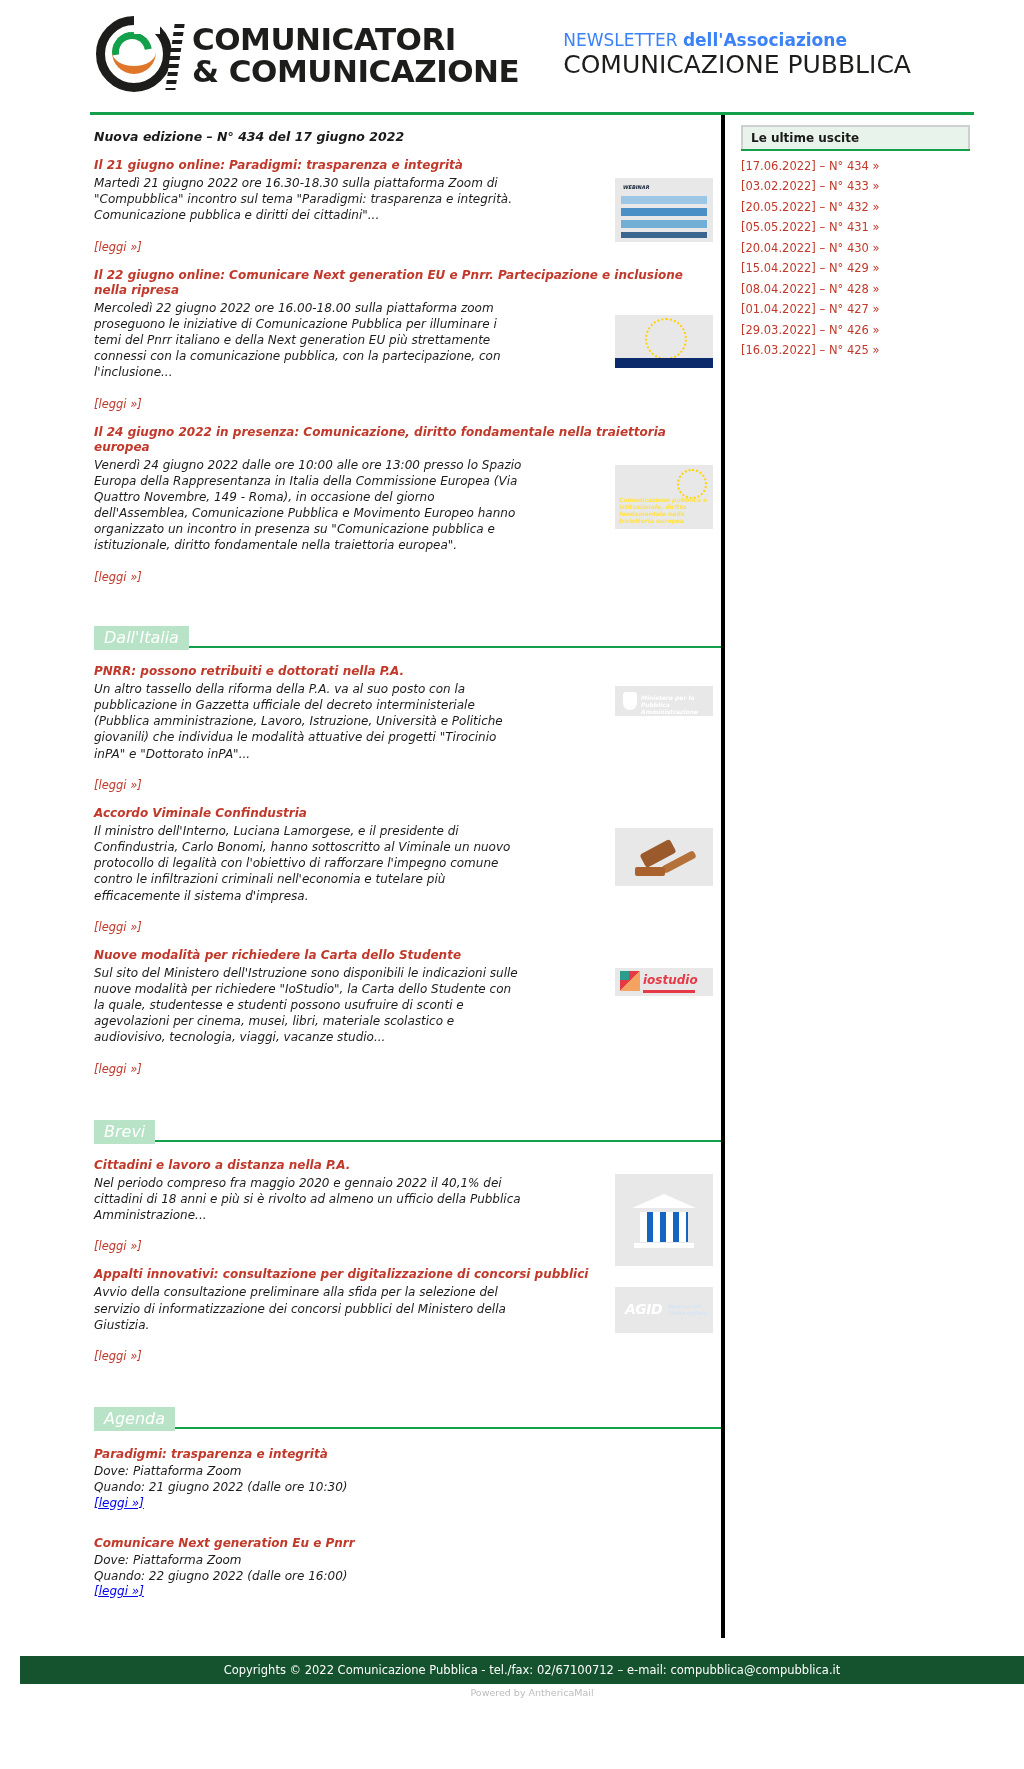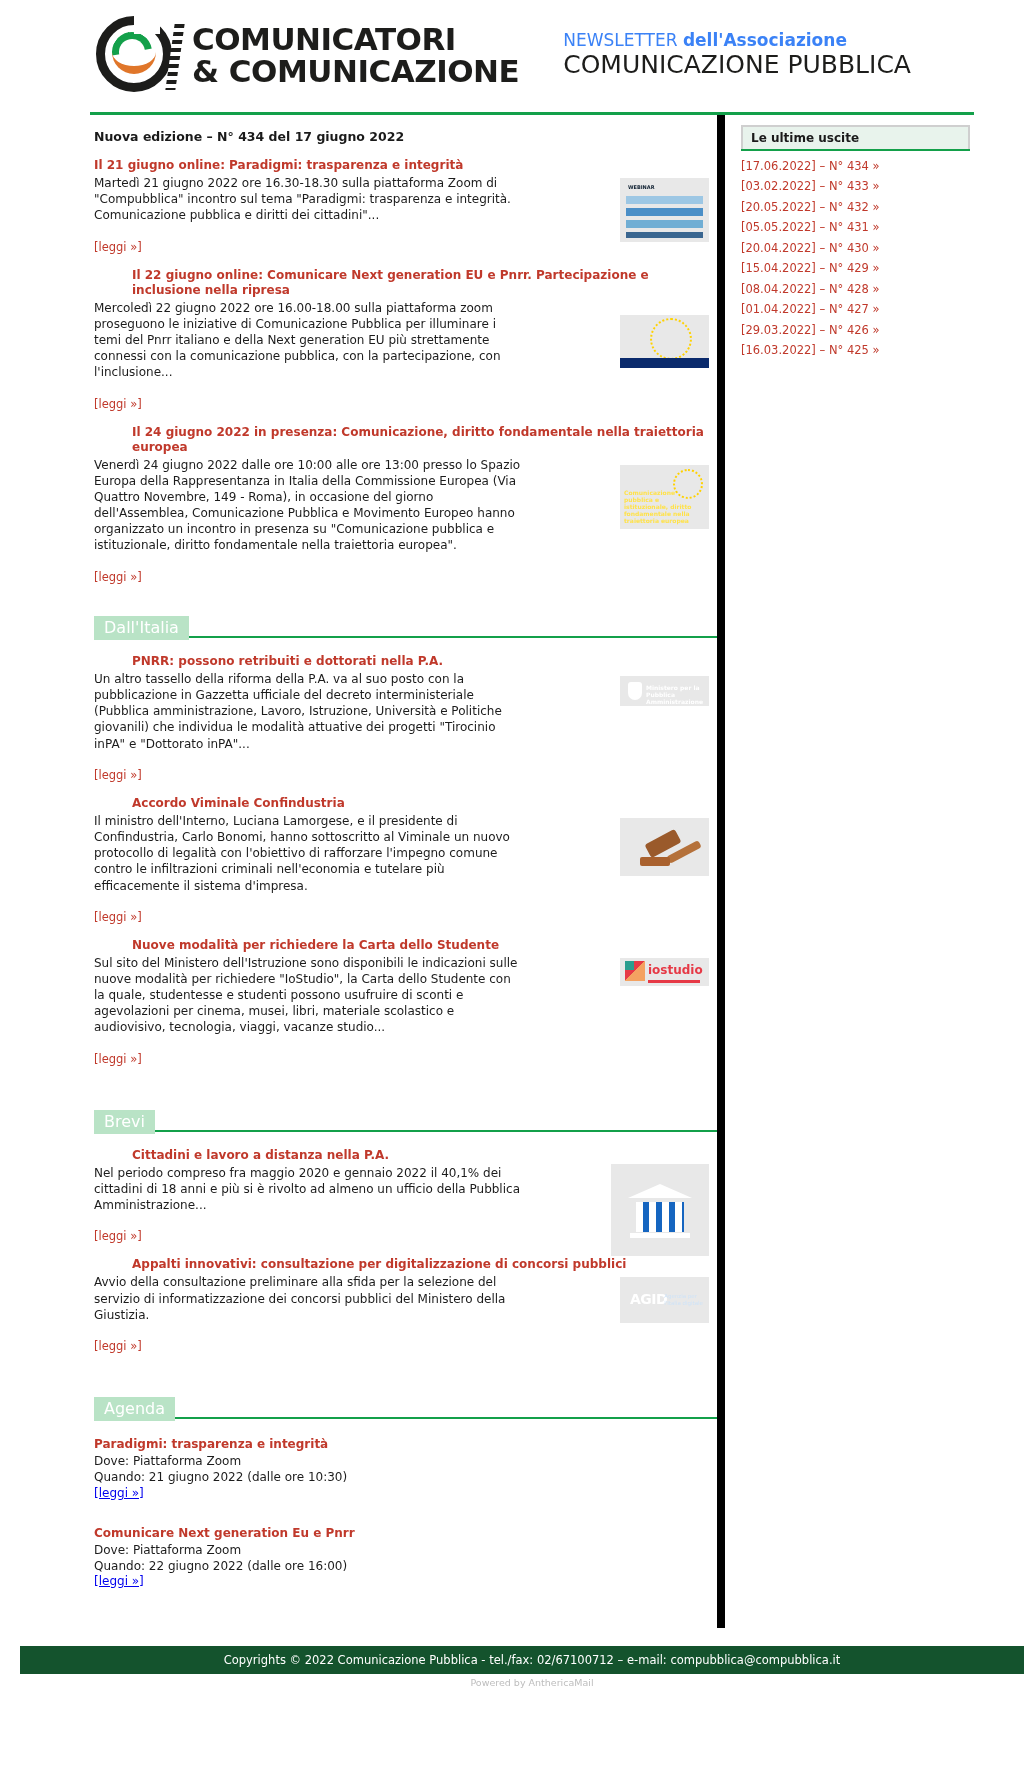--- a/index.html
+++ b/index.html
@@ -111,21 +111,22 @@
   
   .columns {
     display: flex;
     padding: 0 70px;
     align-items: stretch;
   }
   .col-main {
     width: 635px;
     box-sizing: border-box;
     padding: 10px 0 0 0;
-    border-right: 8px solid #000000;
+    border-right: 4px solid #000000;
+    font-style: italic;
   }
   .col-side {
     width: 245px;
     box-sizing: border-box;
     padding: 10px 0 0 16px;
   }
 
   .edition-title {
     font-size: 12.5px;
     font-weight: bold;
@@ -160,40 +161,40 @@
     padding-right: 0;
   }
   .article .title {
     color: #c0392b;
     font-weight: bold;
     font-size: 12px;
     margin: 14px 0 2px 0;
     line-height: 1.25;
     max-width: 548px;
   }
-  .article .title.wide { max-width: 600px; margin-left: 38px; }
+  .article .title.wide { max-width: 600px; }
   .article .body {
     font-size: 12px;
     color: #1c1c1c;
     line-height: 1.35;
     max-width: 440px;
   }
   .article .body.narrow { max-width: 430px; }
   .article .readmore {
     color: #c0392b;
     font-size: 11.5px;
     margin-top: 16px;
     display: inline-block;
     text-decoration: none;
   }
   .article .thumb {
     position: absolute;
     right: 8px;
     top: 20px;
-    width: 89px;
+    width: 98px;
     height: 64px;
     background: #e8e8e8;
     overflow: hidden;
   }
 
   
   .th-a { background: #f2f7fb; position: relative; }
   .th-a .bar { position:absolute; left:6px; right:6px; height:8px; background:#2f7fc1; opacity:.85; }
   .th-a .t1 { position:absolute; left:8px; top:6px; font-size:5px; color:#123; font-weight:bold;}
   .th-eu { background: radial-gradient(circle at 60% 55%, #ffd200 0 2px, transparent 3px), #0a2a6c; position: relative; }
@@ -331,21 +332,21 @@
         <div class="thumb th-eu2" style="top:30px;height:74px;">
           <div class="band"></div>
           <div class="flagdot"></div>
           <div class="txt">Comunicazione pubblica e istituzionale, diritto fondamentale nella traiettoria europea</div>
         </div>
         <div class="title wide">Il 24 giugno 2022 in presenza: Comunicazione, diritto fondamentale nella traiettoria europea</div>
         <div class="body narrow">Venerdì 24 giugno 2022 dalle ore 10:00 alle ore 13:00 presso lo Spazio Europa della Rappresentanza in Italia della Commissione Europea (Via Quattro Novembre, 149 - Roma), in occasione del giorno dell'Assemblea, Comunicazione Pubblica e Movimento Europeo hanno organizzato un incontro in presenza su "Comunicazione pubblica e istituzionale, diritto fondamentale nella traiettoria europea".</div>
         <a class="readmore" href="#">[leggi »]</a>
       </div>
 
-      <div class="section-head" style="margin-top:32px;">
+      <div class="section-head" style="margin-top:42px;">
         <div class="chip">Dall'Italia</div>
         <div class="rule"></div>
       </div>
 
       <div class="article">
         <div class="thumb th-min" style="top:22px;height:30px;">
           <div class="crest" style="top:6px;height:18px;"></div>
           <div class="mtxt" style="top:8px;">Ministero per la<br>Pubblica Amministrazione</div>
         </div>
         <div class="title wide">PNRR: possono retribuiti e dottorati nella P.A.</div>

